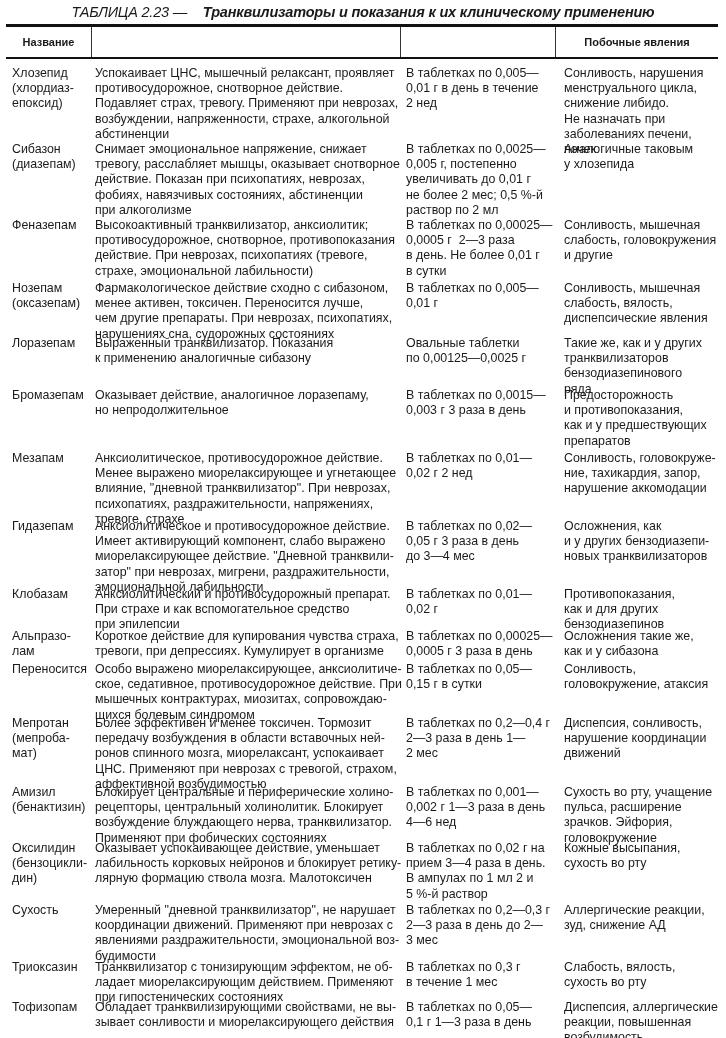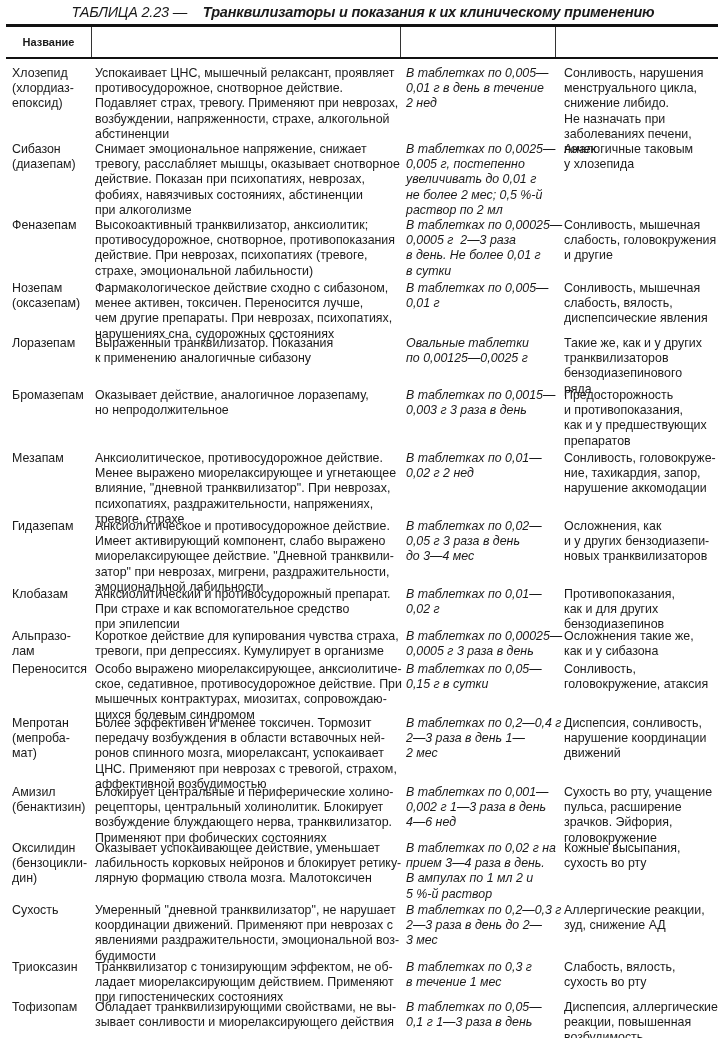--- a/index.html
+++ b/index.html
@@ -19,36 +19,37 @@
     position: absolute; left: 6px; width: 712px; top: 27px; height: 30px;
     border-bottom: 2px solid #111;
     font-weight: bold; font-size: 11px;
   }
   .header div { position: absolute; top: 0; height: 30px; line-height: 30px; text-align: center; }
   .hsep { position: absolute; top: 0; width: 1px; height: 30px; background: #333; }
   .row { position: absolute; left: 0; width: 726px; font-size: 12.4px; line-height: 15.2px; }
   .row .c { position: absolute; top: 0; white-space: pre; }
   .c1 { left: 12px; }
   .c2 { left: 95px; }
-  .c3 { left: 406px; font-style: italic; }
+  .c3 { left: 406px; }
   .c4 { left: 564px; }
 </style>
 </head>
 <body>
 
 <div class="title">
   <span class="num">ТАБЛИЦА 2.23 — </span><span class="txt">Транквилизаторы и показания к их клиническому применению</span>
 </div>
 <div class="rule-top"></div>
 
 <div class="header">
   <div style="left:0;width:85px">Название</div>
   <div class="hsep" style="left:85px"></div>
   <div class="hsep" style="left:394px"></div>
   <div class="hsep" style="left:549px"></div>
+  <div style="left:550px;width:162px">Побочные явления</div>
 </div>
 
 <div id="rows">
     <div class="row" style="top: 66px;">
       <div class="c c1">Хлозепид
 (хлордиаз-
 епоксид)</div>
       <div class="c c2">Успокаивает ЦНС, мышечный релаксант, проявляет
 противосудорожное, снотворное действие.
 Подавляет страх, тревогу. Применяют при неврозах,

